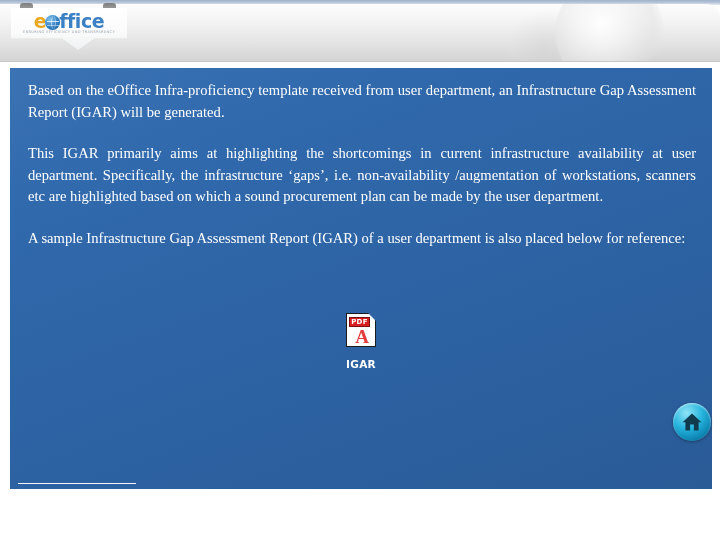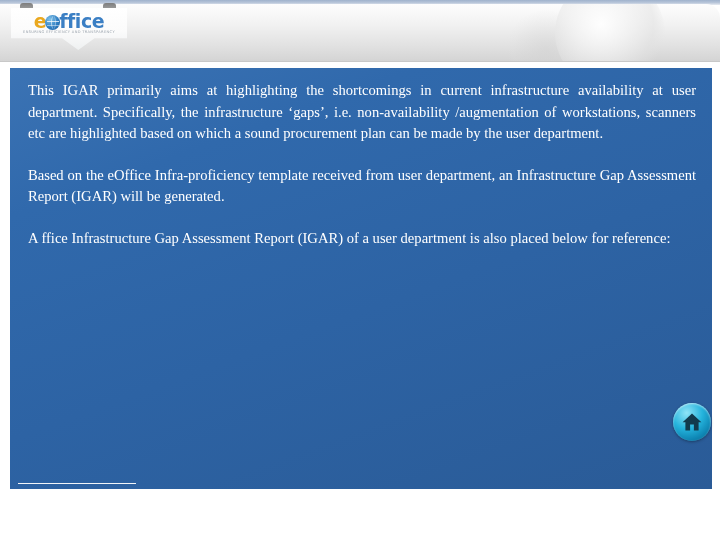--- a/index.html
+++ b/index.html
@@ -197,25 +197,33 @@
     <div class="logo-tab l"></div>
     <div class="logo-tab r"></div>
     <div class="logo-banner"></div>
     <div class="logo-text"><span class="logo-e">e</span><span class="logo-globe"></span><span class="logo-ffice">ffice</span></div>
     <div class="logo-tagline">ENSURING EFFICIENCY AND TRANSPARENCY</div>
   </div>
 
 
   <div class="panel">
     <div class="panel-inner">
+      <p class="para">Based on the eOffice Infra-proficiency template received from user department, an Infrastructure Gap Assessment Report (IGAR) will be generated.</p>
       <p class="para">This IGAR primarily aims at highlighting the shortcomings in current infrastructure availability at user department. Specifically, the infrastructure ‘gaps’, i.e. non-availability /augmentation of workstations, scanners etc are highlighted based on which a sound procurement plan can be made by the user department.</p>
-      <p class="para">Based on the eOffice Infra-proficiency template received from user department, an Infrastructure Gap Assessment Report (IGAR) will be generated.</p>
-      <p class="para">A ffice Infrastructure Gap Assessment Report (IGAR) of a user department is also placed below for reference:</p>
+      <p class="para">A sample Infrastructure Gap Assessment Report (IGAR) of a user department is also placed below for reference:</p>
     </div>
 
+    <div class="pdf-block">
+      <div class="pdf-icon">
+        <div class="pdf-corner"></div>
+        <div class="pdf-band">PDF</div>
+        <div class="pdf-a">A</div>
+      </div>
+      <div class="pdf-label">IGAR</div>
+    </div>
 
     <div class="bottom-rule"></div>
   </div>
 
   <div class="home-btn" title="Home">
     <svg class="home-glyph" width="22" height="20" viewBox="0 0 22 20">
       <path d="M11 1.6 L20.4 10.2 L17.6 10.2 L17.6 18.4 L12.9 18.4 L12.9 12.6 L9.1 12.6 L9.1 18.4 L4.4 18.4 L4.4 10.2 L1.6 10.2 Z" fill="#123a4d"></path>
     </svg>
   </div>
 

